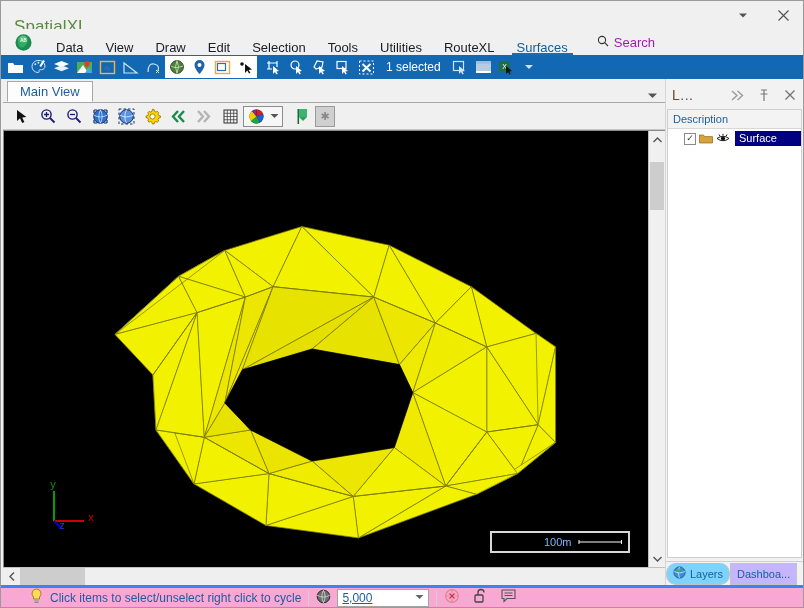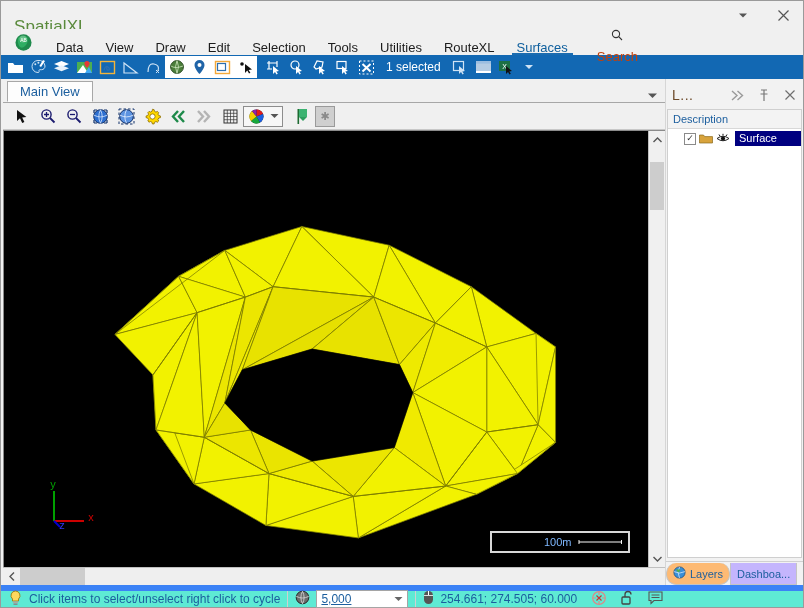--- a/index.html
+++ b/index.html
@@ -53,21 +53,21 @@
     padding: 0 11px; display: flex; align-items: flex-end;
     white-space: nowrap; position: relative;
   }
   .menu-item.active { color: #10609e; }
   .menu-item.active::after {
     content: ""; position: absolute; left: 6px; right: 6px; bottom: 0;
     height: 2px; background: #1b6cb0;
   }
   .menu-search {
     display: flex; align-items: center; gap: 5px;
-    padding: 0 10px 0 18px; color: #c2410c; flex-direction: column;
+    padding: 0 10px 0 18px; color: #a21caf;
   }
 
   
   .ribbon {
     height: 24px; flex: 0 0 24px;
     background: #1268b3;
     display: flex; align-items: center;
     padding-left: 3px; gap: 0px;
     color: #fff; font-size: 12px;
   }
@@ -223,27 +223,27 @@
   }
   .rp-tabs {
     height: 24px; flex: 0 0 24px; display: flex; align-items: flex-start;
     margin-top: 3px; border-top: 1px solid #d0d0d0; padding-top: 1px;
   }
   .rp-tab {
     height: 22px; padding: 0 6px; display: flex; align-items: center; gap: 4px;
     font-size: 11px; color: #1b5e9e; background: #c4b5fd;
     border: 1px solid #c4c4c4; border-top: none;
   }
-  .rp-tab.active { background: #fdba74; color: #1b5e9e; border-radius: 10px; }
+  .rp-tab.active { background: #7dd3fc; color: #1b5e9e; border-radius: 10px; }
 
   
   .statusbar {
     height: 22px; flex: 0 0 22px;
-    background: #5eead4; border-top: 6px solid #3b82f6;
-    display: flex; align-items: center; font-size: 12px; color: #1b5e9e;
+    background: #f9a8d4; border-top: 3px solid #3b82f6;
+    display: flex; align-items: center; font-size: 12px; color: #1b5e9e; padding-left: 21px;
   }
   .sb-cell { display: flex; align-items: center; gap: 6px; padding: 0 7px; height: 100%; }
   .sb-div { width: 1px; height: 16px; background: #d0d0d0; }
   .sb-combo {
     width: 92px; height: 18px; border: 1px solid #a5a5a5; background: #fff;
     display: flex; align-items: center; padding: 0 4px;
     font-size: 12px; color: #1b5e9e; text-decoration: underline;
   }
   .sb-combo .caret { margin-left: auto; color: #666; font-size: 7px; }
   .sb-text { color: #1b5e9e; white-space: nowrap; }
@@ -747,30 +747,20 @@
         <span class="caret">
           <svg width="9" height="6" viewBox="0 0 9 6">
               <path d="M0.5 1 L4.5 5 L8.5 1z" fill="#666"></path>
             </svg>
         </span>
       </div>
     </div>
     <div class="sb-div"></div>
     <div class="sb-cell">
       <span>
-        <svg width="11" height="15" viewBox="0 0 11 15">
-          <rect x="1" y="1" width="9" height="13" rx="4.5" fill="#555"></rect>
-          <path d="M5.5 1 v4" stroke="#fff" stroke-width="1"></path>
-          <path d="M1 5.5 h9" stroke="#fff" stroke-width=".8"></path>
-        </svg>
-      </span>
-      <span class="sb-text">254.661; 274.505; 60.000</span>
-    </div>
-    <div class="sb-cell">
-      <span>
         <svg width="16" height="16" viewBox="0 0 16 16">
           <circle cx="8" cy="8" r="6.3" fill="none" stroke="#d88" stroke-width="1.2"></circle>
           <path d="M8 2 v3 M8 11 v3 M2 8 h3 M11 8 h3" stroke="#d88" stroke-width="1.2"></path>
           <path d="M5.5 5.5 L10.5 10.5 M10.5 5.5 L5.5 10.5" stroke="#c33" stroke-width="1.2"></path>
         </svg>
       </span>
     </div>
     <div class="sb-cell">
       <span>
         <svg width="13" height="16" viewBox="0 0 13 16">

